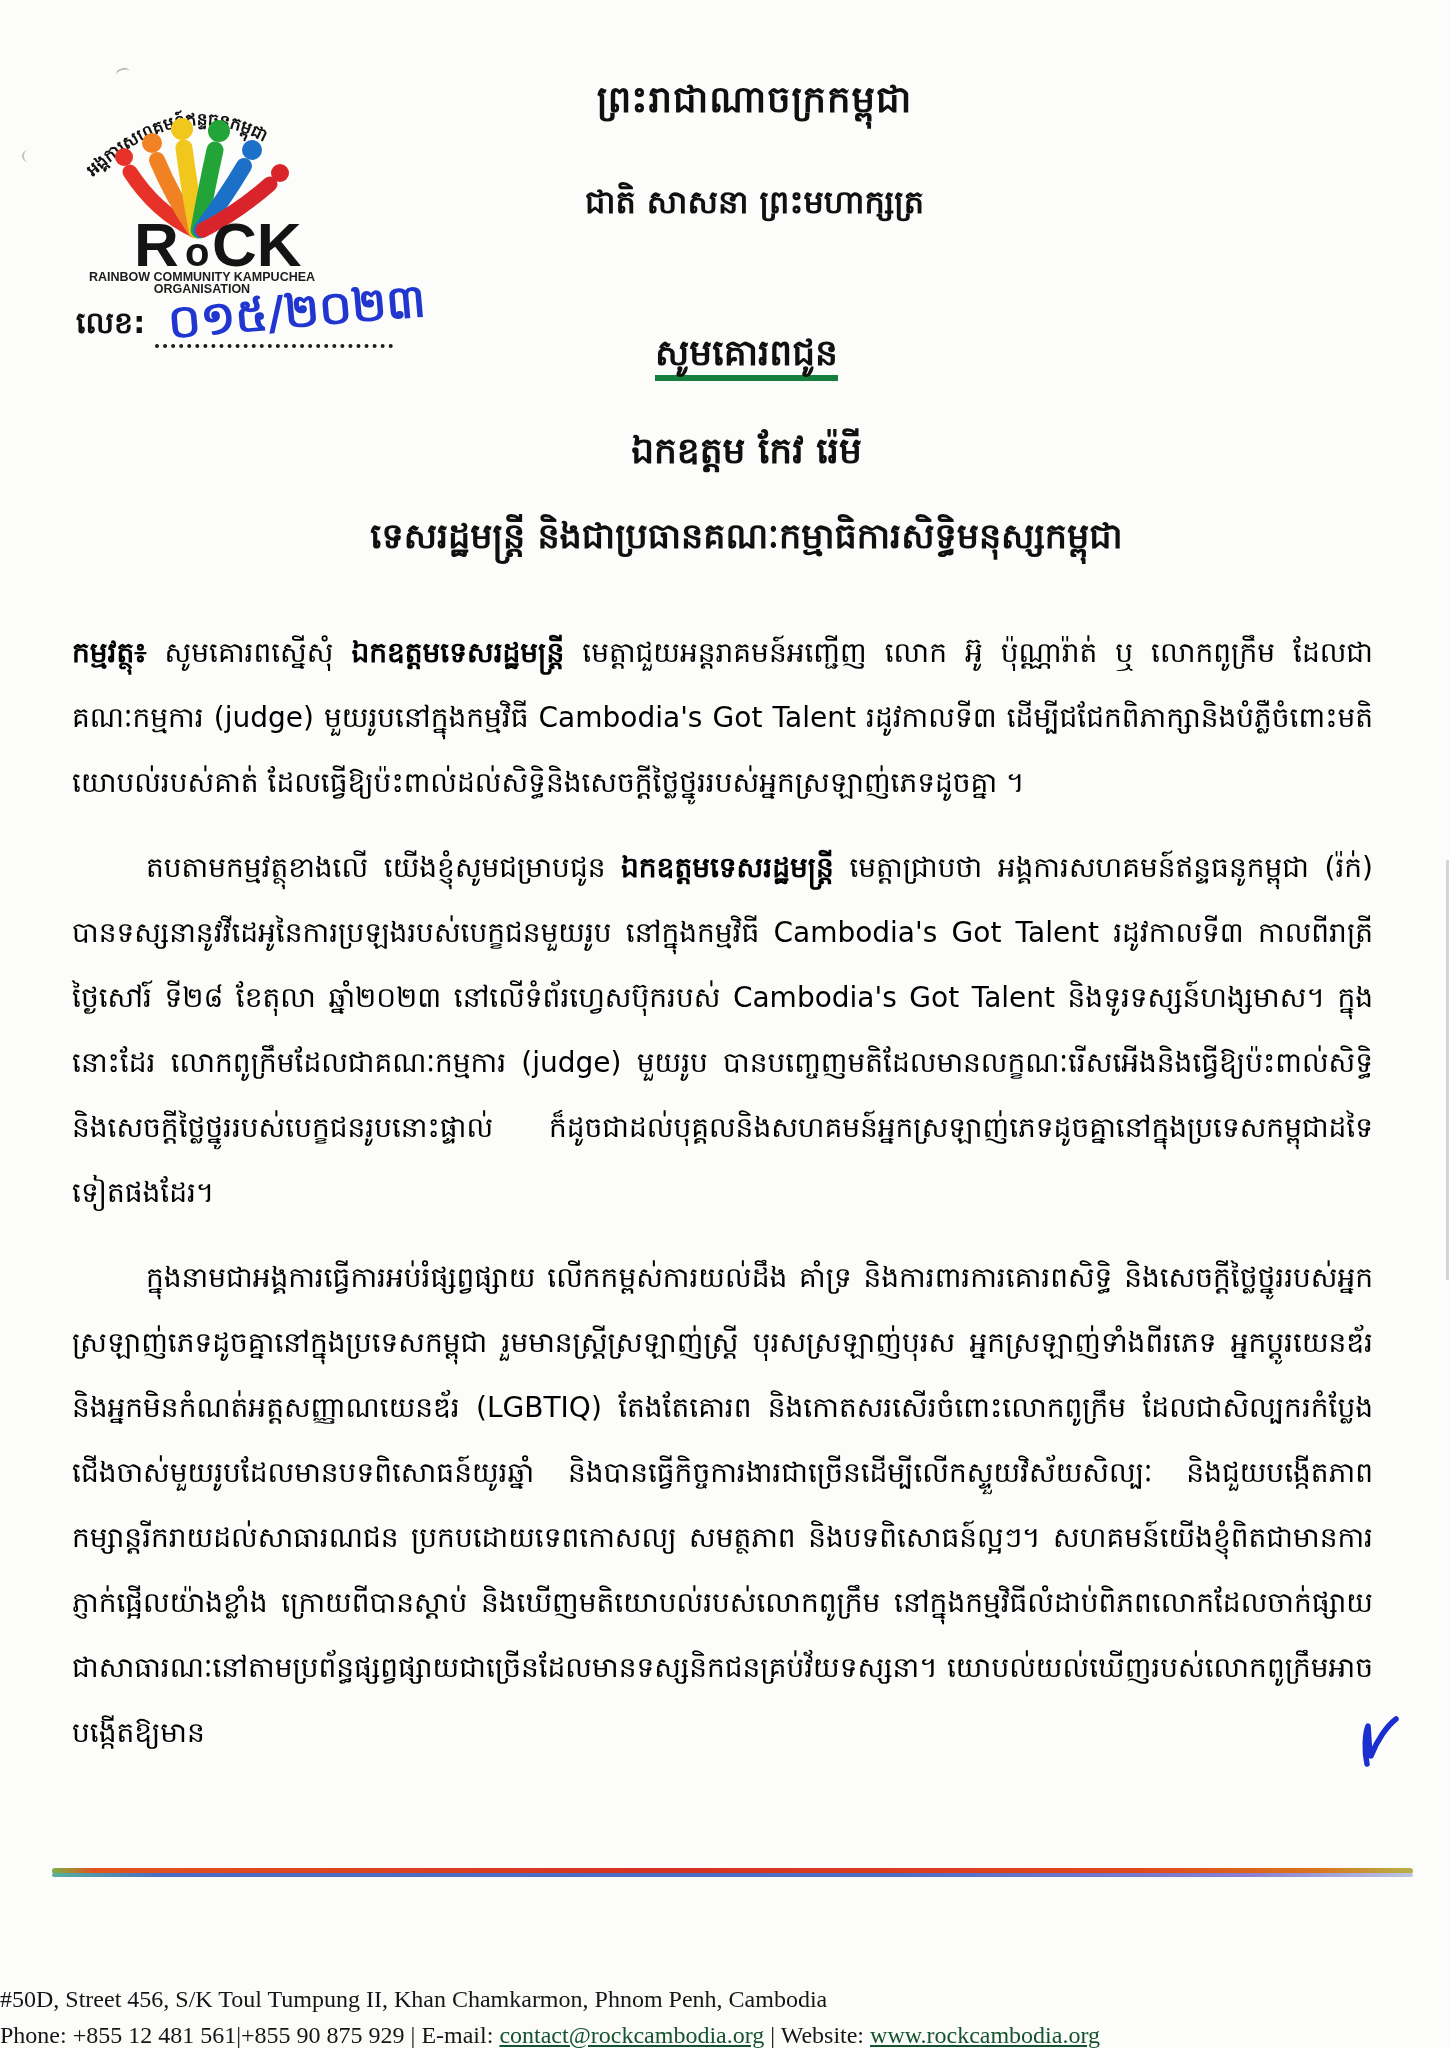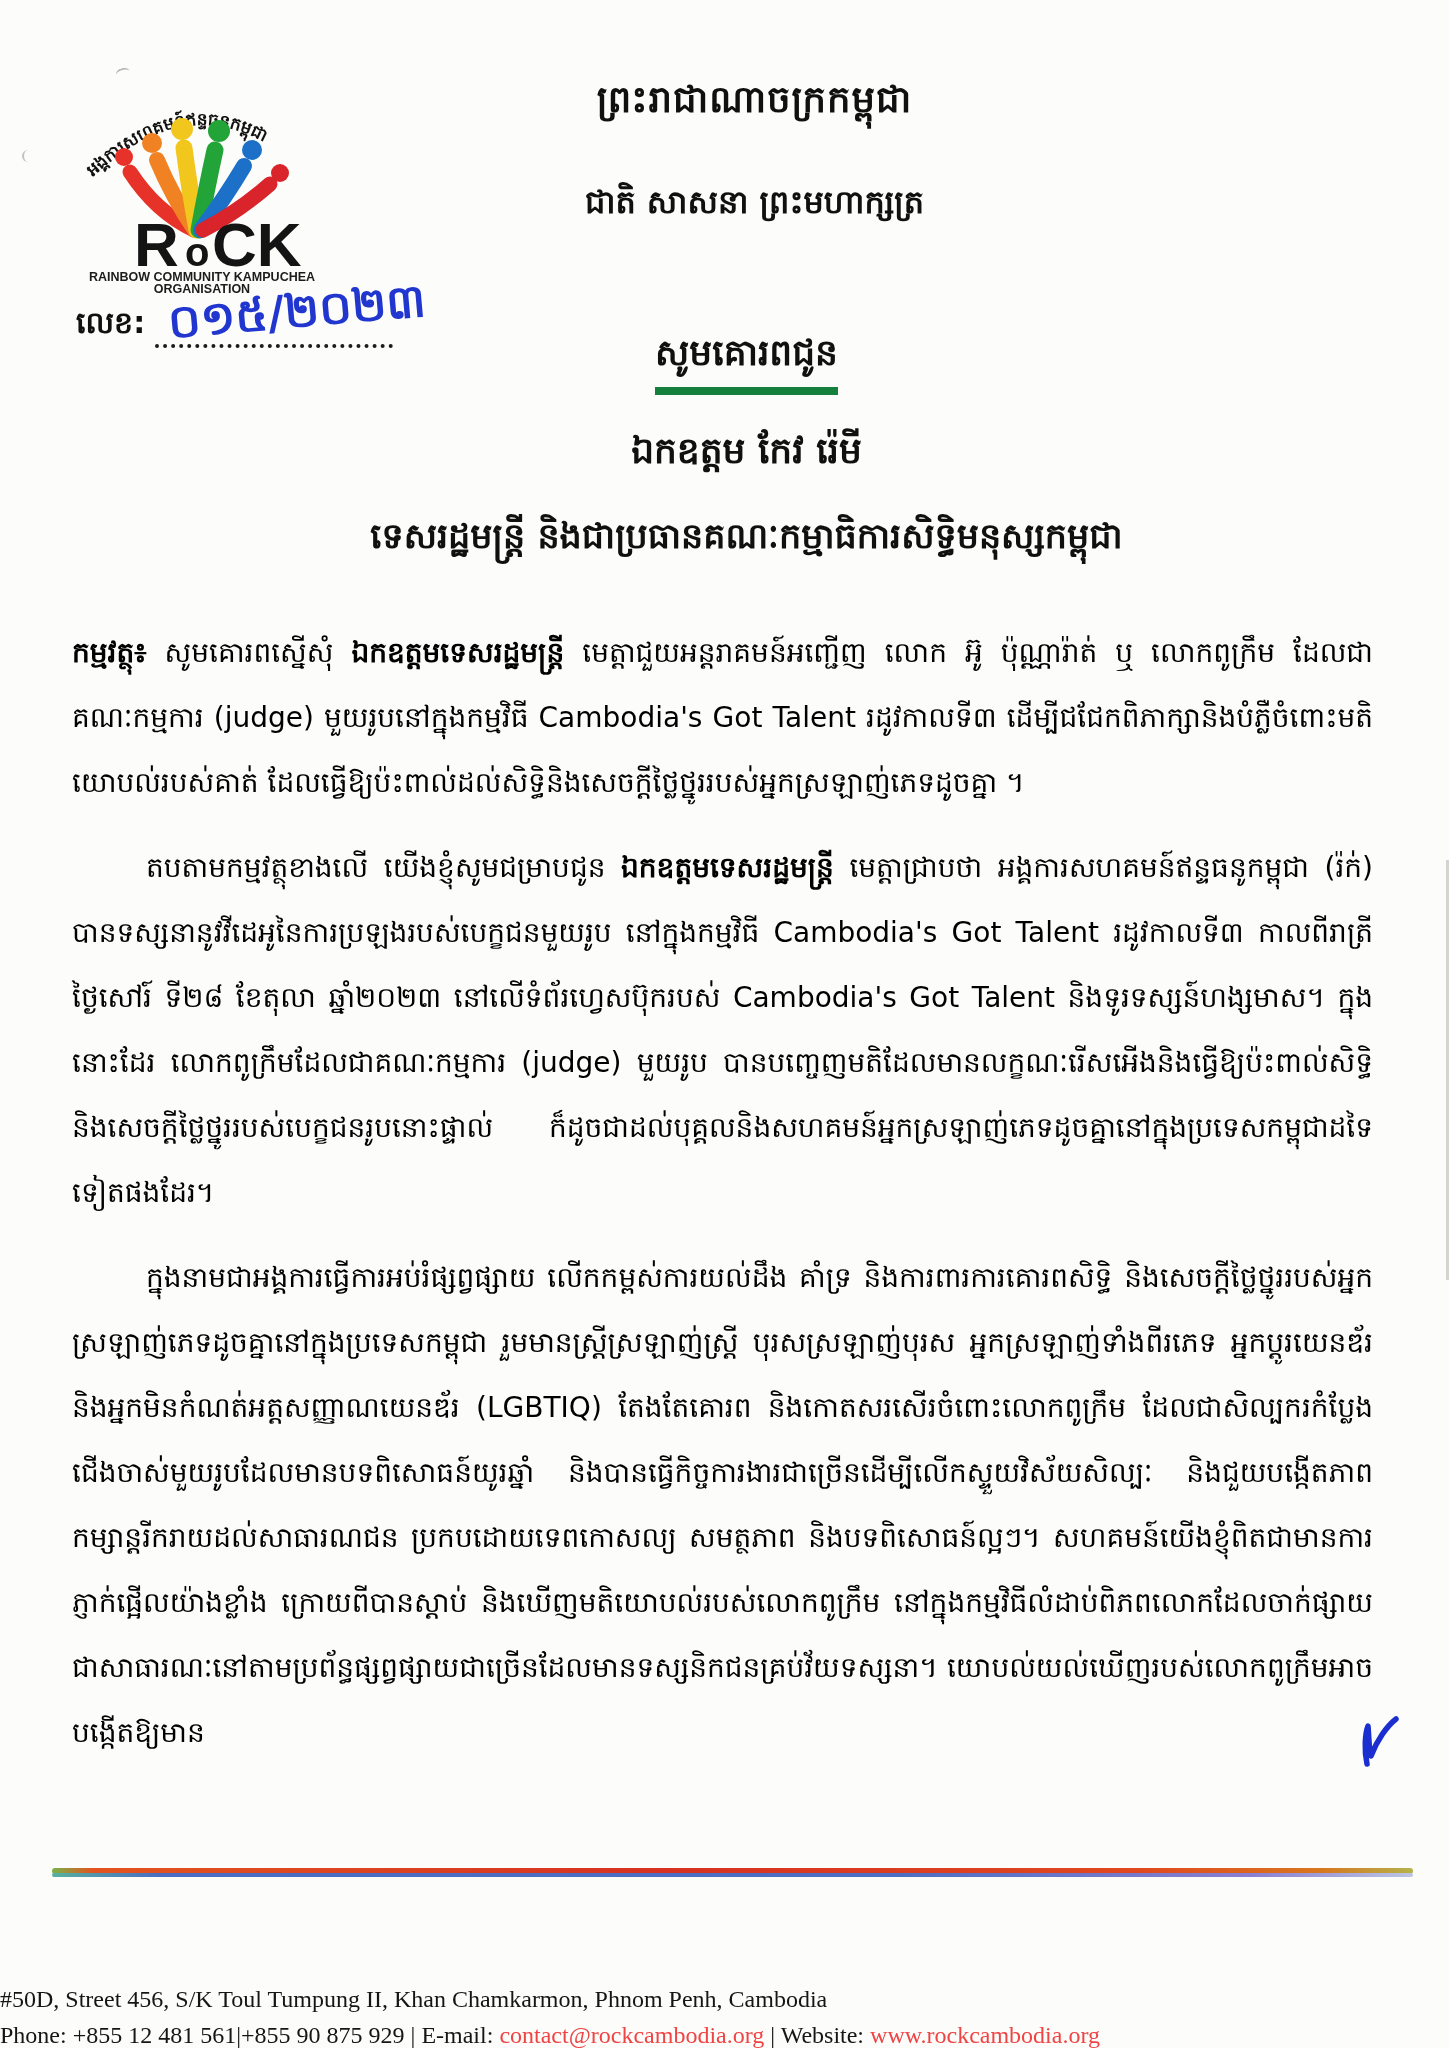--- a/index.html
+++ b/index.html
@@ -22,21 +22,21 @@
   .ref-dots{display:inline-block;width:238px;border-bottom:4px dotted #1c1c1c;height:30px;vertical-align:bottom;}
   .ref-hand{
     position:absolute;left:92px;top:-22px;
     color:#2036cf;font-size:46px;font-weight:600;
     transform:rotate(-5deg);white-space:nowrap;
     font-family:"DejaVu Sans",cursive,sans-serif;
   }
   
   .sal{position:absolute;left:0;right:0;text-align:center;transform:translateX(22px);font-weight:700;}
   .sal1{top:330px;font-size:36px;}
-  .sal1 span{border-bottom:8px solid #15803d;padding-bottom:14px;}
+  .sal1 span{border-bottom:6px solid #15803d;padding-bottom:2px;}
   .sal2{top:428px;font-size:36px;}
   .sal3{top:514px;font-size:35px;}
   
   .letter-body{
     position:absolute;left:72px;right:76px;top:620px;
     font-size:28px;line-height:65px;text-align:justify;color:#000000;
   }
   .letter-body p{margin:0 0 20px 0;}
   .indent{text-indent:74px;}
   .b{font-weight:700;}
@@ -45,21 +45,21 @@
   
   .rainbow-rule{position:absolute;left:52px;right:36px;top:1868px;height:11px;}
   .rr-top{height:6px;border-radius:3px;
     background:linear-gradient(90deg,#79b24a 0%,#e2541f 3%,#d63122 45%,#e0491f 80%,#d8761f 93%,#b5b24c 100%);}
   .rr-bot{height:4px;margin-top:-1px;border-radius:2px;
     background:linear-gradient(90deg,#56b09e 0%,#4a6cc2 8%,#4d6ec2 62%,#8a7fd0 88%,#bcc6e2 100%);}
   .footer{
     position:absolute;left:0;right:0;top:1981px;text-align:left;
     font-family:"Liberation Serif",serif;font-size:24px;line-height:36px;color:#151515;
   }
-  .lnk{color:#ef4444;cursor:pointer;}
+  .lnk{color:#14532d;text-decoration:underline;cursor:pointer;}
   .lnk-nl{color:#2b50c8;text-decoration:none;cursor:pointer;margin-top:40px;}
   
   .edge-r{position:absolute;right:0;top:860px;width:3px;height:420px;background:#d4d4d0;}
   .smudge1{position:absolute;left:116px;top:68px;width:14px;height:8px;border-top:2px solid #b9b9b4;border-radius:50%;transform:rotate(-15deg);}
   .smudge2{position:absolute;left:22px;top:150px;width:10px;height:12px;border-left:2px solid #c2c2bd;border-radius:50%;}
 </style>
 </head>
 <body>
 
 <div class="logo">

